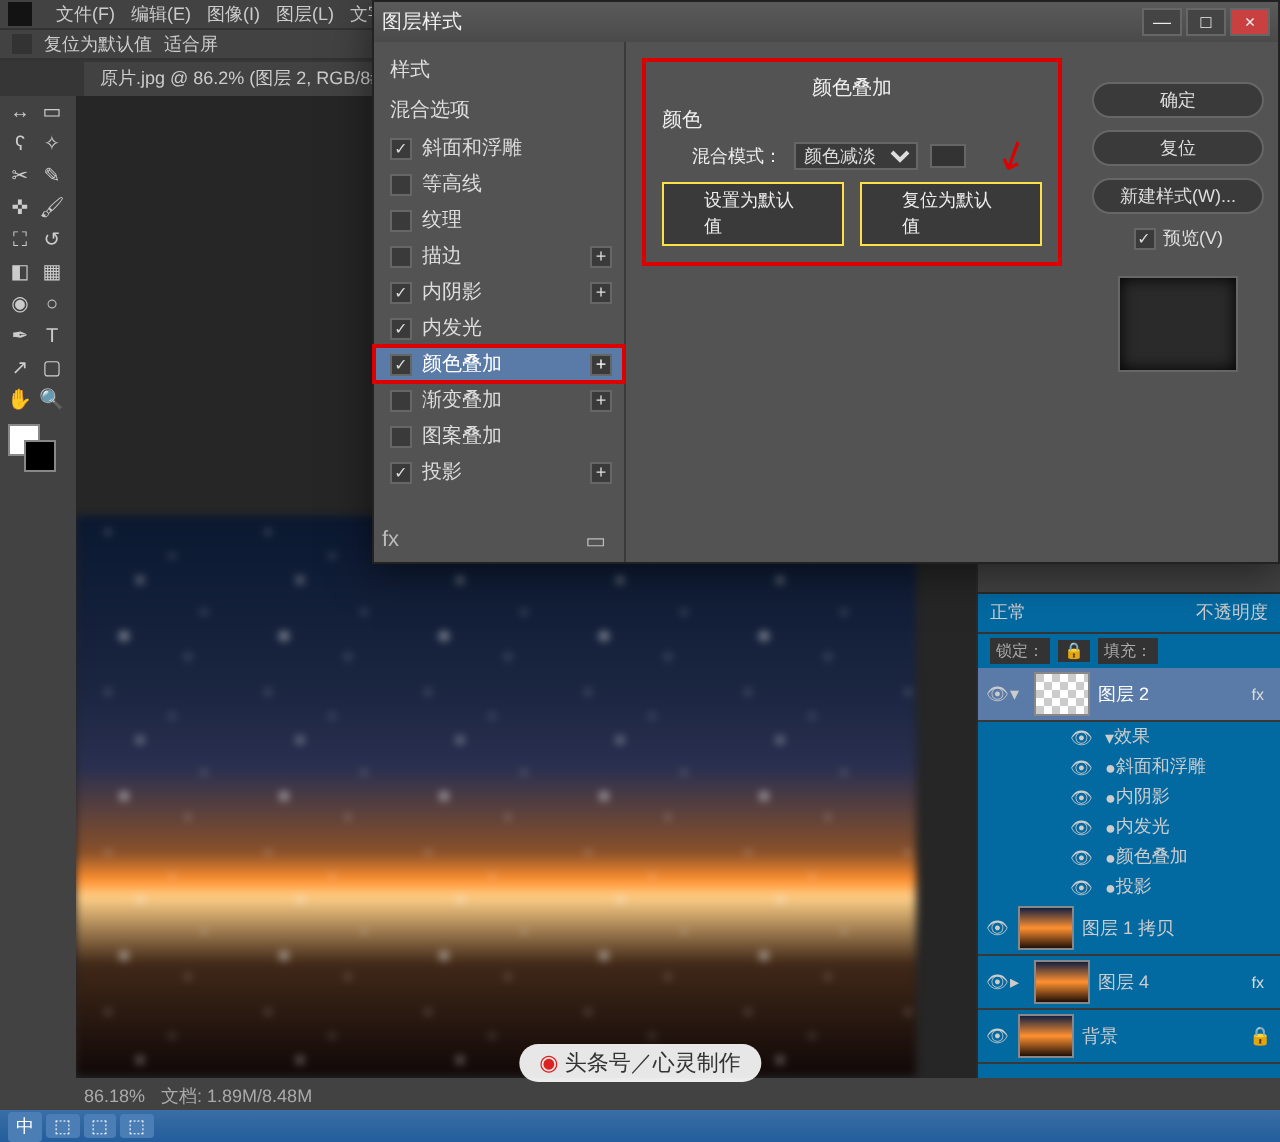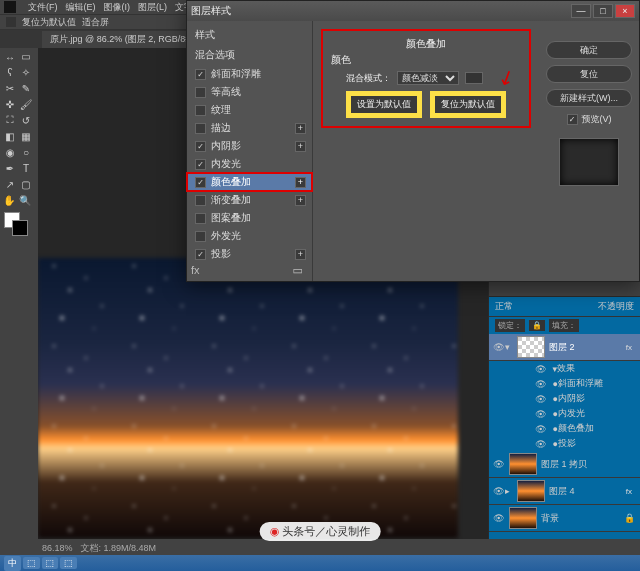--- a/index.html
+++ b/index.html
@@ -61,21 +61,21 @@
 .midbox { border: 2px solid #d00; padding: 6px 8px 8px; font-size: 10px; color: #eee; }
 .midbox .title { text-align: center; font-size: 10px; margin-bottom: 2px; }
 .midbox .row { display: flex; align-items: center; gap: 6px; margin: 4px 0; }
 .midbox .lbl { width: 60px; text-align: right; font-size: 9px; }
 .midbox select { background: #3a3a3a; color: #ddd; border: 1px solid #666; font-size: 9px; height: 14px; width: 62px; }
 .midbox .swatch { width: 18px; height: 12px; background: #333; border: 1px solid #666; }
 .midbox .slider { flex: 1; height: 3px; background: #3a3a3a; position: relative; }
 .midbox .slider .thumb { position: absolute; right: 0; top: -4px; width: 8px; height: 10px; background: #888; }
 .midbox .pct { width: 22px; height: 12px; background: #3a3a3a; border: 1px solid #666; font-size: 8px; display: flex; align-items: center; justify-content: center; }
 .midbox .btns { display: flex; gap: 8px; justify-content: center; margin-top: 6px; }
-.midbox .btn { background: #3a3a3a; border: 5px solid #fde047; padding: 2px 6px; font-size: 9px; }
+.midbox .btn { background: #3a3a3a; border: 1px solid #fde047; padding: 2px 20px; font-size: 9px; }
 .arrow { position: absolute; right: 24px; top: 44px; color: #d00; font-size: 20px; transform: rotate(-25deg); }
 .dlg-right { width: 100px; background: #535353; padding: 20px 6px; display: flex; flex-direction: column; gap: 6px; align-items: center; }
 .dlg-right .btn { width: 86px; height: 18px; background: #3a3a3a; border: 1px solid #666; border-radius: 9px; font-size: 9px; color: #ddd; display: flex; align-items: center; justify-content: center; }
 .dlg-right .chkrow { display: flex; align-items: center; gap: 4px; font-size: 9px; color: #ddd; }
 .dlg-right .chkrow .cb { width: 11px; height: 11px; background: #3a3a3a; border: 1px solid #666; display: flex; align-items: center; justify-content: center; font-size: 8px; }
 .dlg-right .preview { width: 60px; height: 48px; background: #2a2a2a; border: 1px solid #666; margin-top: 6px; box-shadow: inset 0 0 8px #000; }
 </style>
 </head>
 <body>
 
@@ -227,24 +227,20 @@
         <div class="item">
             <span class="cb"></span>
             <span>渐变叠加</span>
             <span class="plus">+</span>
           </div>
         <div class="item">
             <span class="cb"></span>
             <span>图案叠加</span>
           </div>
         <div class="item">
-            <span class="cb"></span>
-            <span>外发光</span>
-          </div>
-        <div class="item">
             <span class="cb">✓</span>
             <span>投影</span>
             <span class="plus">+</span>
           </div>
         <div class="footer">
           <span>fx</span>
           <span>▭</span>
         </div>
       </div>
       <div class="dlg-mid">

